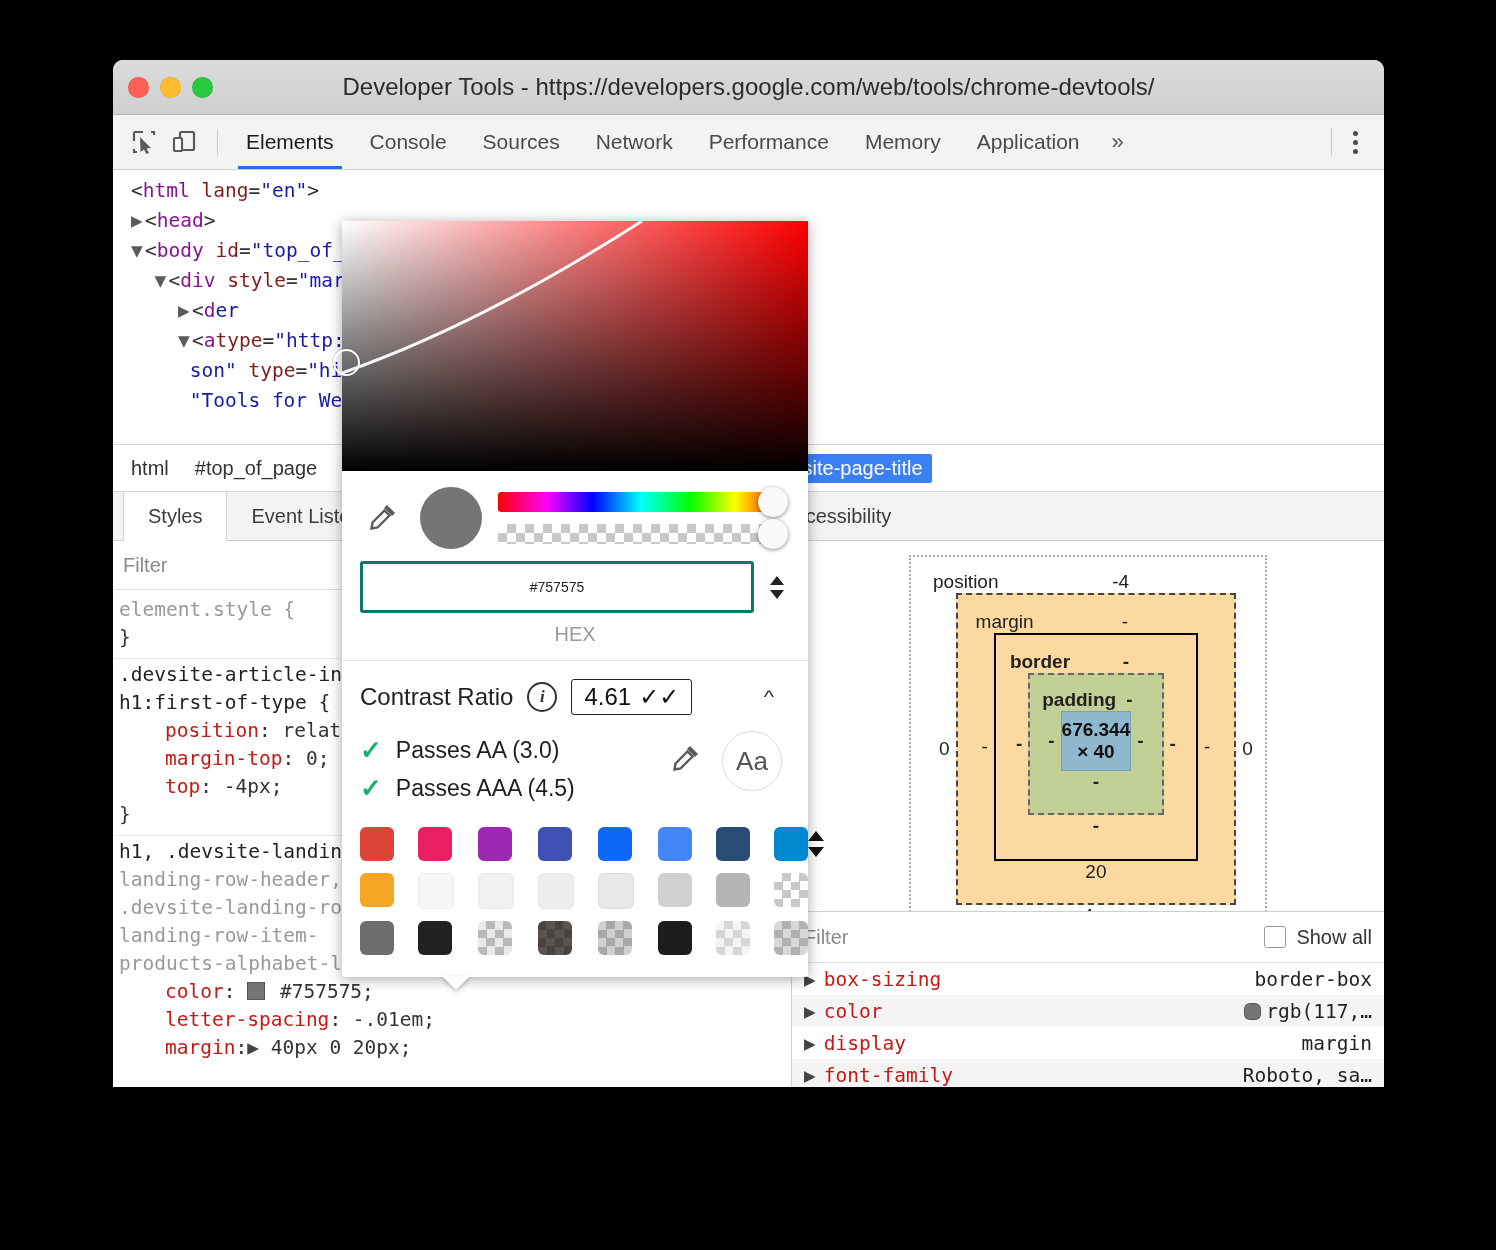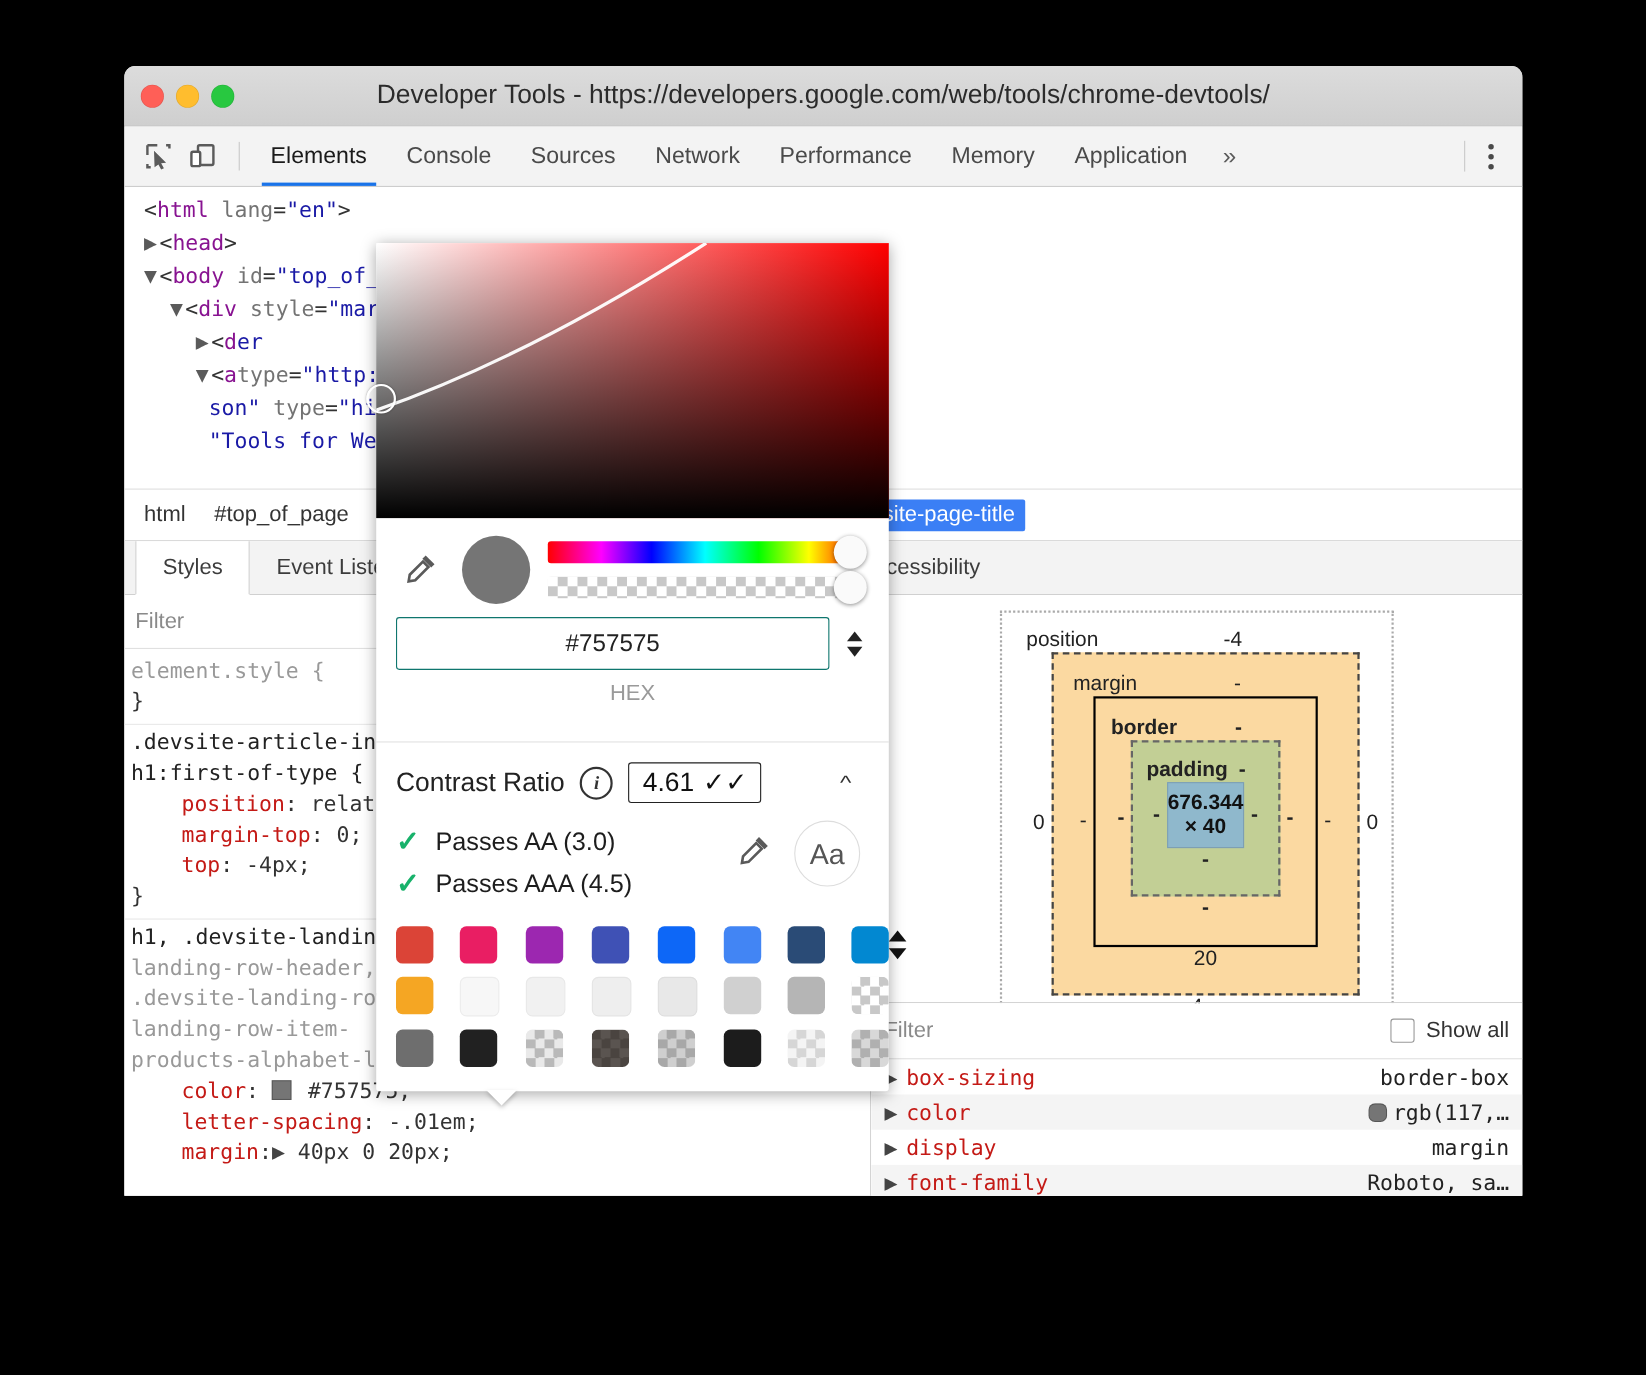--- a/index.html
+++ b/index.html
@@ -40,21 +40,21 @@
   .vsep{width:1px;height:28px;background:#c9c9c9;margin:0 8px;}
   .kebab{width:30px;display:flex;flex-direction:column;align-items:center;gap:4px;}
   .kebab i{width:5px;height:5px;border-radius:50%;background:#4a4a4a;display:block;}
 
   
   .dom{height:268px;background:#fff;overflow:hidden;position:relative;
        font-family:"DejaVu Sans Mono",monospace;font-size:19.5px;line-height:30px;
        padding:6px 0 0 18px;}
   .dom .ln{white-space:pre;}
   .tagc{color:#881391;}
-  .attrn{color:#737373;}
+  .attrn{color:#7f1d1d;}
   .attrv{color:#1a1aa6;}
   .punct{color:#333;}
   .comment{color:#999;}
   .arrow{color:#5a5a5a;display:inline-block;width:14px;}
 
   
   .crumbs{height:46px;border-top:1px solid #d6d6d6;border-bottom:1px solid #d6d6d6;
           background:#fff;display:flex;align-items:center;padding-left:18px;
           font-size:20px;color:#333;gap:26px;}
   .crumb{white-space:nowrap;}
@@ -141,27 +141,27 @@
   .sliders{flex:1;display:flex;flex-direction:column;gap:12px;padding-right:6px;}
   .slider{height:20px;border-radius:3px;position:relative;}
   .hue{background:linear-gradient(to right,#f00,#f0f 17%,#00f 33%,#0ff 50%,#0f0 67%,#ff0 83%,#f00);}
   .alpha{background-image:
       linear-gradient(to right, rgba(117,117,117,0), rgba(117,117,117,1)),
       repeating-conic-gradient(#ccc 0 25%, #fff 0 50%);
       background-size:100% 100%, 20px 20px;}
   .knob{position:absolute;right:-4px;top:-5px;width:30px;height:30px;border-radius:50%;
         background:#fafafa;box-shadow:0 1px 4px rgba(0,0,0,.45);}
   .hexrow{display:flex;align-items:center;padding:6px 18px 0 18px;gap:10px;}
-  .hexinput{flex:1;height:46px;border:1px solid #0f766e;border-radius:3px;
-            display:flex;align-items:center;justify-content:center;font-size:22px;color:#222;}
+  .hexinput{flex:1;height:46px;border:3px solid #0f766e;border-radius:3px;
+            display:flex;align-items:center;justify-content:center;font-size:14px;color:#222;}
   .spin{display:flex;flex-direction:column;gap:5px;align-items:center;width:26px;}
   .spin i{width:0;height:0;border-left:7px solid transparent;border-right:7px solid transparent;}
   .spin i.up{border-bottom:9px solid #222;}
   .spin i.down{border-top:9px solid #222;}
-  .hexlabel{text-align:center;color:#9a9a9a;font-size:20px;padding:10px 0 32px;
+  .hexlabel{text-align:center;color:#9a9a9a;font-size:20px;padding:10px 0 14px;
             border-bottom:1px solid #e2e2e2;}
   .contrast{padding:18px 34px 6px 18px;}
   .crrow{display:flex;align-items:center;gap:14px;}
   .crtitle{font-size:24px;color:#222;}
   .infoi{width:26px;height:26px;border:2px solid #333;border-radius:50%;
          display:flex;align-items:center;justify-content:center;font-size:17px;
          font-family:"Liberation Serif",serif;color:#333;font-style:italic;font-weight:bold;}
   .crval{border:1.6px solid #222;border-radius:3px;padding:3px 12px;font-size:24px;color:#111;
          display:flex;align-items:center;gap:8px;}
   .caret-up{margin-left:auto;font-size:22px;color:#333;transform:scaleY(.8);}

